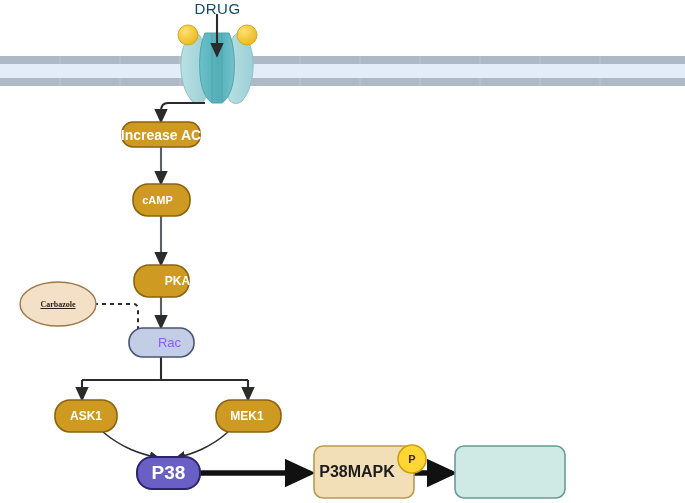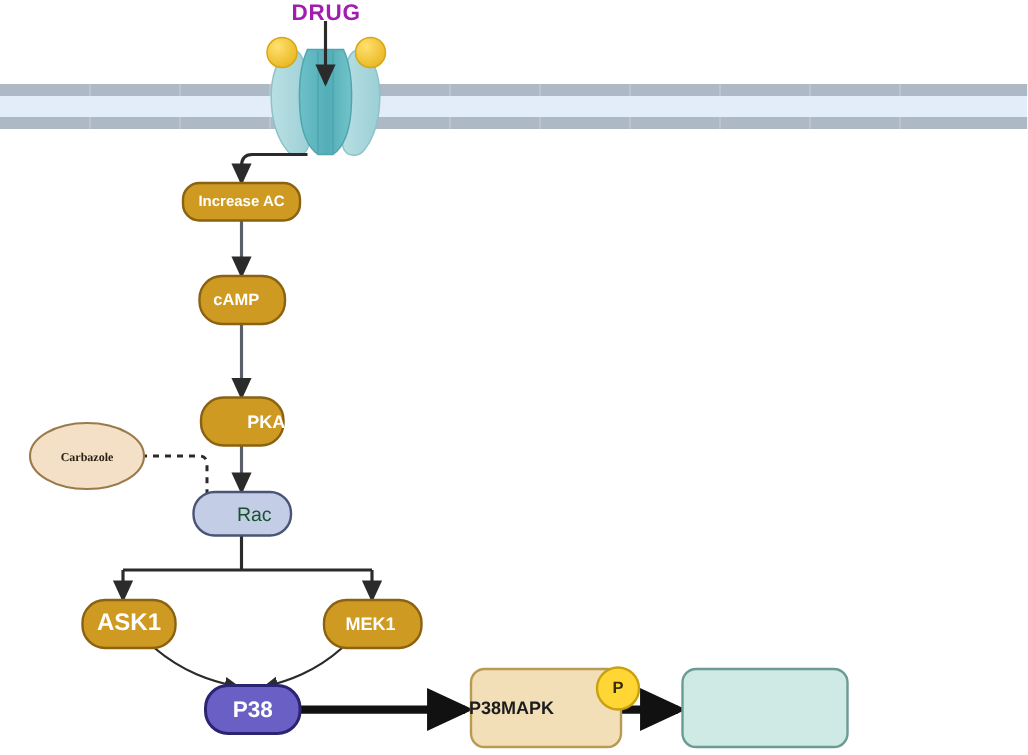--- a/index.html
+++ b/index.html
@@ -35,32 +35,33 @@
     color: #ffffff;
     font-weight: bold;
     font-family: "Liberation Sans", sans-serif;
   }
   .lbl-dark {
     color: #1c1c1c;
     font-weight: bold;
     font-family: "Liberation Sans", sans-serif;
   }
   .lbl-rac {
-    color: #14532d;
+    color: #8b5cf6;
     font-weight: normal;
     font-family: "Liberation Sans", sans-serif;
   }
   .lbl-carb {
     color: #2a2118;
     font-weight: bold;
     font-family: "Liberation Serif", serif;
+    text-decoration: underline;
   }
   .lbl-drug {
-    color: #a21caf;
-    font-weight: bold;
+    color: #0c4a6e;
+    font-weight: normal;
     letter-spacing: 0.5px;
     font-family: "Liberation Sans", sans-serif;
   }
   .lbl-p {
     color: #3a2d00;
     font-weight: bold;
     font-family: "Liberation Sans", sans-serif;
   }
 </style>
 </head>
@@ -198,34 +199,34 @@
 
     <rect x="314" y="446" width="100" height="52" rx="9" ry="9" fill="#f2dfb8" stroke="#b99a52" stroke-width="1.6"></rect>
 
     <circle cx="412" cy="459" r="14" fill="#ffd633" stroke="#c9a110" stroke-width="1.6"></circle>
 
     <rect x="455" y="446" width="110" height="52" rx="9" ry="9" fill="#cfeae4" stroke="#6a9b95" stroke-width="1.6"></rect>
   </svg>
 
   <div class="node-label lbl-drug" style="left:180px; top:0px; width:75px; height:16px; font-size:15px;">DRUG</div>
 
-  <div class="node-label lbl-white" style="left:122px; top:122px; width:78px; height:25px; font-size:10px;text-align:right;">Increase AC</div>
+  <div class="node-label lbl-white" style="left:122px; top:122px; width:78px; height:25px; font-size:14px;text-align:right;">Increase AC</div>
 
   <div class="node-label lbl-white" style="left:133px; top:184px; width:49px; height:32px; font-size:11px;">cAMP</div>
 
   <div class="node-label lbl-white" style="left:134px; top:265px; width:55px; height:32px; font-size:12px;margin-left:16px;">PKA</div>
 
   <div class="node-label lbl-carb" style="left:20px; top:293px; width:76px; height:22px; font-size:8px;">Carbazole</div>
 
   <div class="node-label lbl-rac" style="left:137px; top:328px; width:65px; height:29px; font-size:13px;">Rac</div>
 
-  <div class="node-label lbl-white" style="left:55px; top:400px; width:62px; height:32px; font-size:16px;">ASK1</div>
+  <div class="node-label lbl-white" style="left:55px; top:400px; width:62px; height:32px; font-size:12px;">ASK1</div>
 
   <div class="node-label lbl-white" style="left:216px; top:400px; width:62px; height:32px; font-size:12px;">MEK1</div>
 
-  <div class="node-label lbl-white" style="left:137px; top:457px; width:63px; height:32px; font-size:15px;">P38</div>
-
-  <div class="node-label lbl-dark" style="left:298px; top:458px; width:86px; height:28px; font-size:12px;">P38MAPK</div>
+  <div class="node-label lbl-white" style="left:137px; top:457px; width:63px; height:32px; font-size:19px;">P38</div>
+
+  <div class="node-label lbl-dark" style="left:314px; top:458px; width:86px; height:28px; font-size:16px;">P38MAPK</div>
 
   <div class="node-label lbl-p" style="left:398px; top:445px; width:28px; height:28px; font-size:11px;">P</div>
 
 
 </div>
 
 </body></html>

